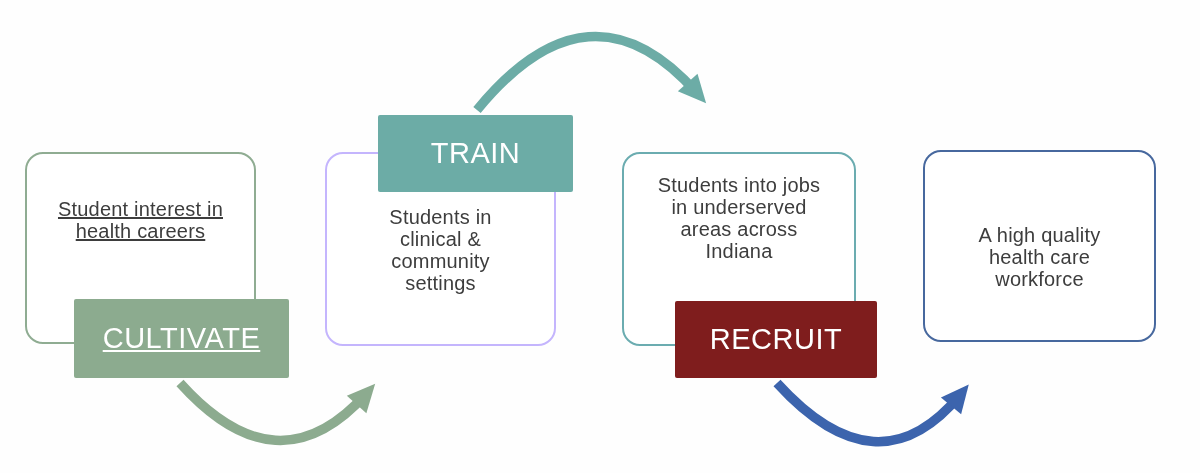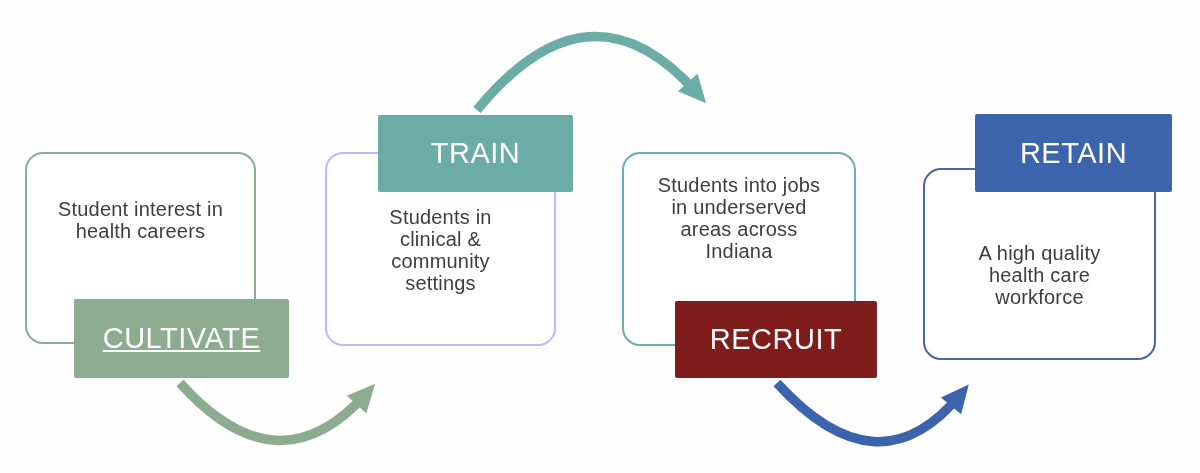--- a/index.html
+++ b/index.html
@@ -39,32 +39,32 @@
     border-radius: 2px;
     color: #ffffff;
     font-size: 29px;
     letter-spacing: 0.5px;
     display: flex;
     align-items: center;
     justify-content: center;
   }
   
   .card-cultivate  { left: 25px;  top: 152px; width: 227px; height: 188px; border: 2px solid #8fac92; }
-  .card-cultivate .card-desc { padding-top: 44px; }
+  .card-cultivate .card-desc { padding-top: 44px; text-decoration: underline; }
   .label-cultivate { left: 74px;  top: 299px; width: 215px; height: 79px; background: #8cab8f; text-decoration: underline; }
   
   .card-train  { left: 325px; top: 152px; width: 227px; height: 190px; border: 2px solid #c4b5fd; }
   .card-train .card-desc { padding-top: 52px; }
   .label-train { left: 378px; top: 115px; width: 195px; height: 77px; background: #6caca6; }
   
   .card-recruit  { left: 622px; top: 152px; width: 230px; height: 190px; border: 2px solid #6bacb0; }
   .card-recruit .card-desc { padding-top: 20px; }
   .label-recruit { left: 675px; top: 301px; width: 202px; height: 77px; background: #7f1d1d; }
   
-  .card-retain  { left: 923px; top: 168px; width: 229px; height: 188px; border: 2px solid #47689e; }
+  .card-retain  { left: 923px; top: 150px; width: 229px; height: 188px; border: 2px solid #47689e; }
   .card-retain .card-desc { padding-top: 72px; }
   .label-retain { left: 975px; top: 114px; width: 197px; height: 78px; background: #3c64ad; }
 </style>
 </head>
 <body>
 
 <div class="canvas">
 
   <svg class="arrow-layer" viewBox="0 0 1200 473" xmlns="http://www.w3.org/2000/svg" aria-hidden="true">
     <defs>
@@ -103,15 +103,14 @@
 areas across
 Indiana</div>
   </div>
   <div class="step-label label-recruit">RECRUIT</div>
 
   <div class="card card-retain">
     <div class="card-desc">A high quality
 health care
 workforce</div>
   </div>
-  <div class="step-label label-retain">RETAIN</div>
 
 </div>
 
 </body></html>

